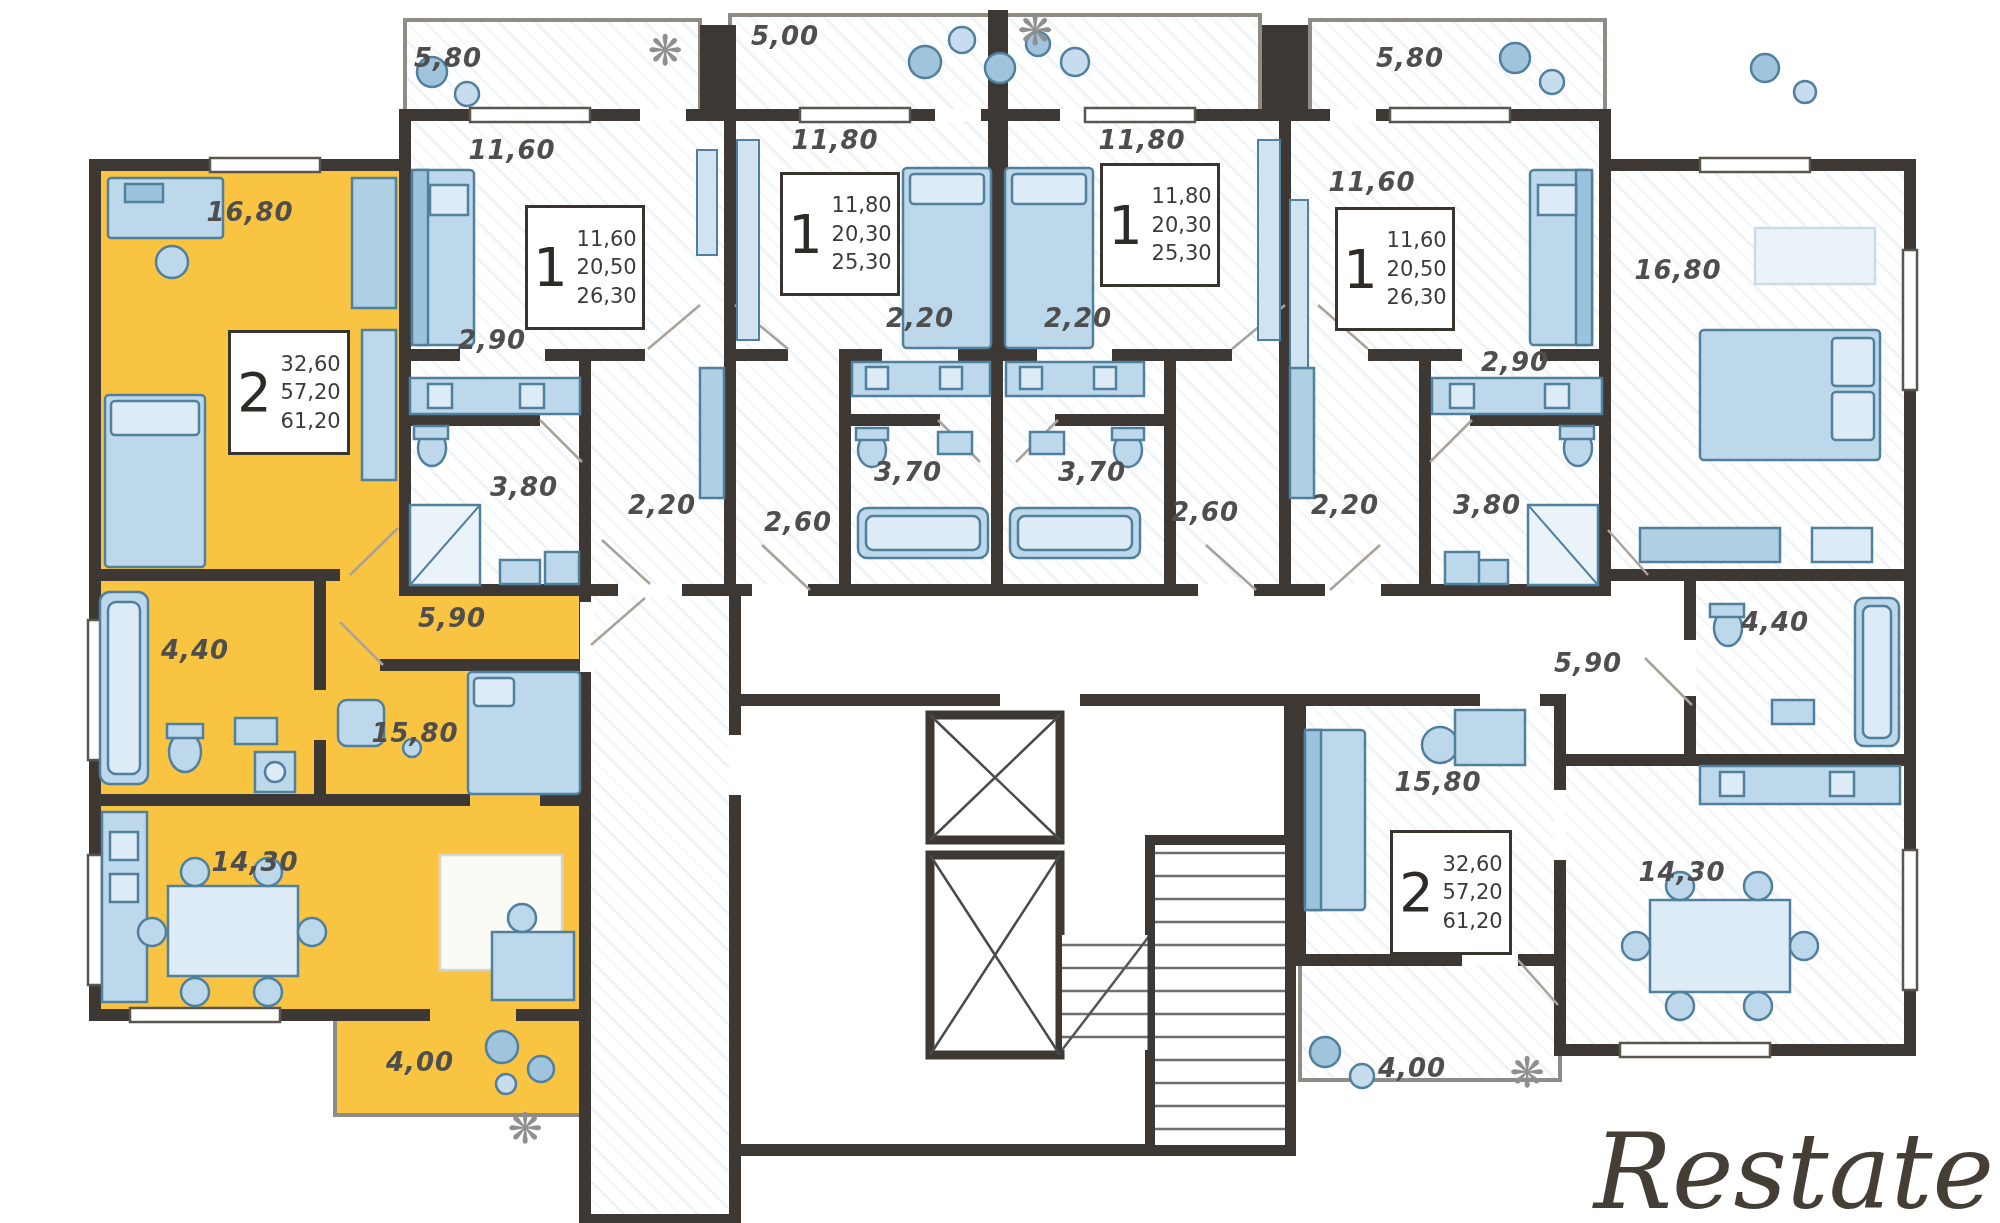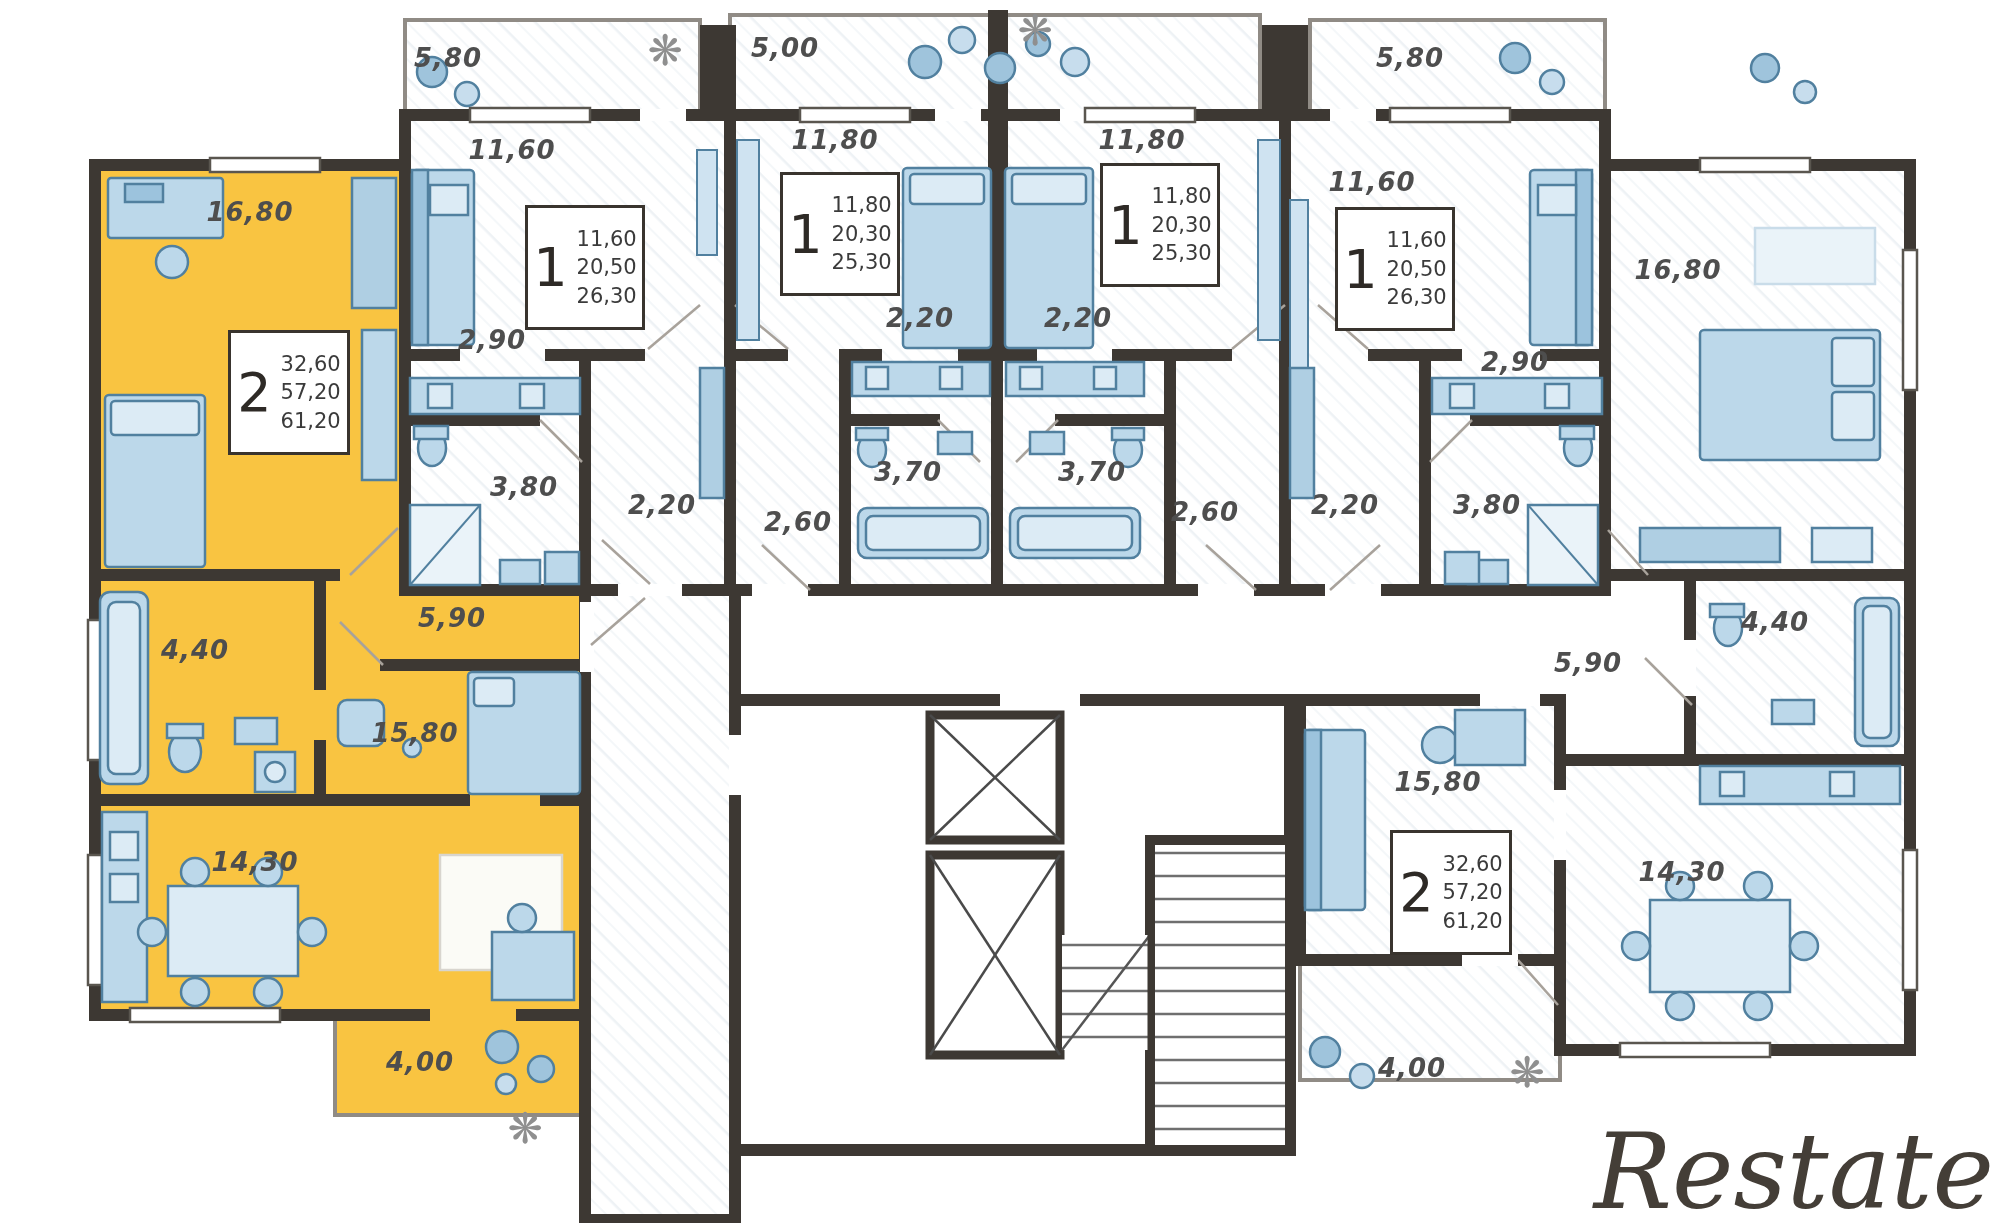--- a/index.html
+++ b/index.html
@@ -317,21 +317,21 @@
 <div class="lbl" style="left:415px;top:733px">15,80</div>
 <div class="lbl" style="left:255px;top:862px">14,30</div>
 <div class="lbl" style="left:420px;top:1062px">4,00</div>
 
 <div class="lbl" style="left:448px;top:58px">5,80</div>
 <div class="lbl" style="left:512px;top:150px">11,60</div>
 <div class="lbl" style="left:492px;top:340px">2,90</div>
 <div class="lbl" style="left:524px;top:487px">3,80</div>
 <div class="lbl" style="left:662px;top:505px">2,20</div>
 
-<div class="lbl" style="left:785px;top:48px">5,00</div>
+<div class="lbl" style="left:785px;top:36px">5,00</div>
 <div class="lbl" style="left:835px;top:140px">11,80</div>
 <div class="lbl" style="left:920px;top:318px">2,20</div>
 <div class="lbl" style="left:908px;top:472px">3,70</div>
 <div class="lbl" style="left:798px;top:522px">2,60</div>
 
 <div class="lbl" style="left:1142px;top:140px">11,80</div>
 <div class="lbl" style="left:1078px;top:318px">2,20</div>
 <div class="lbl" style="left:1092px;top:472px">3,70</div>
 <div class="lbl" style="left:1205px;top:512px">2,60</div>
 

